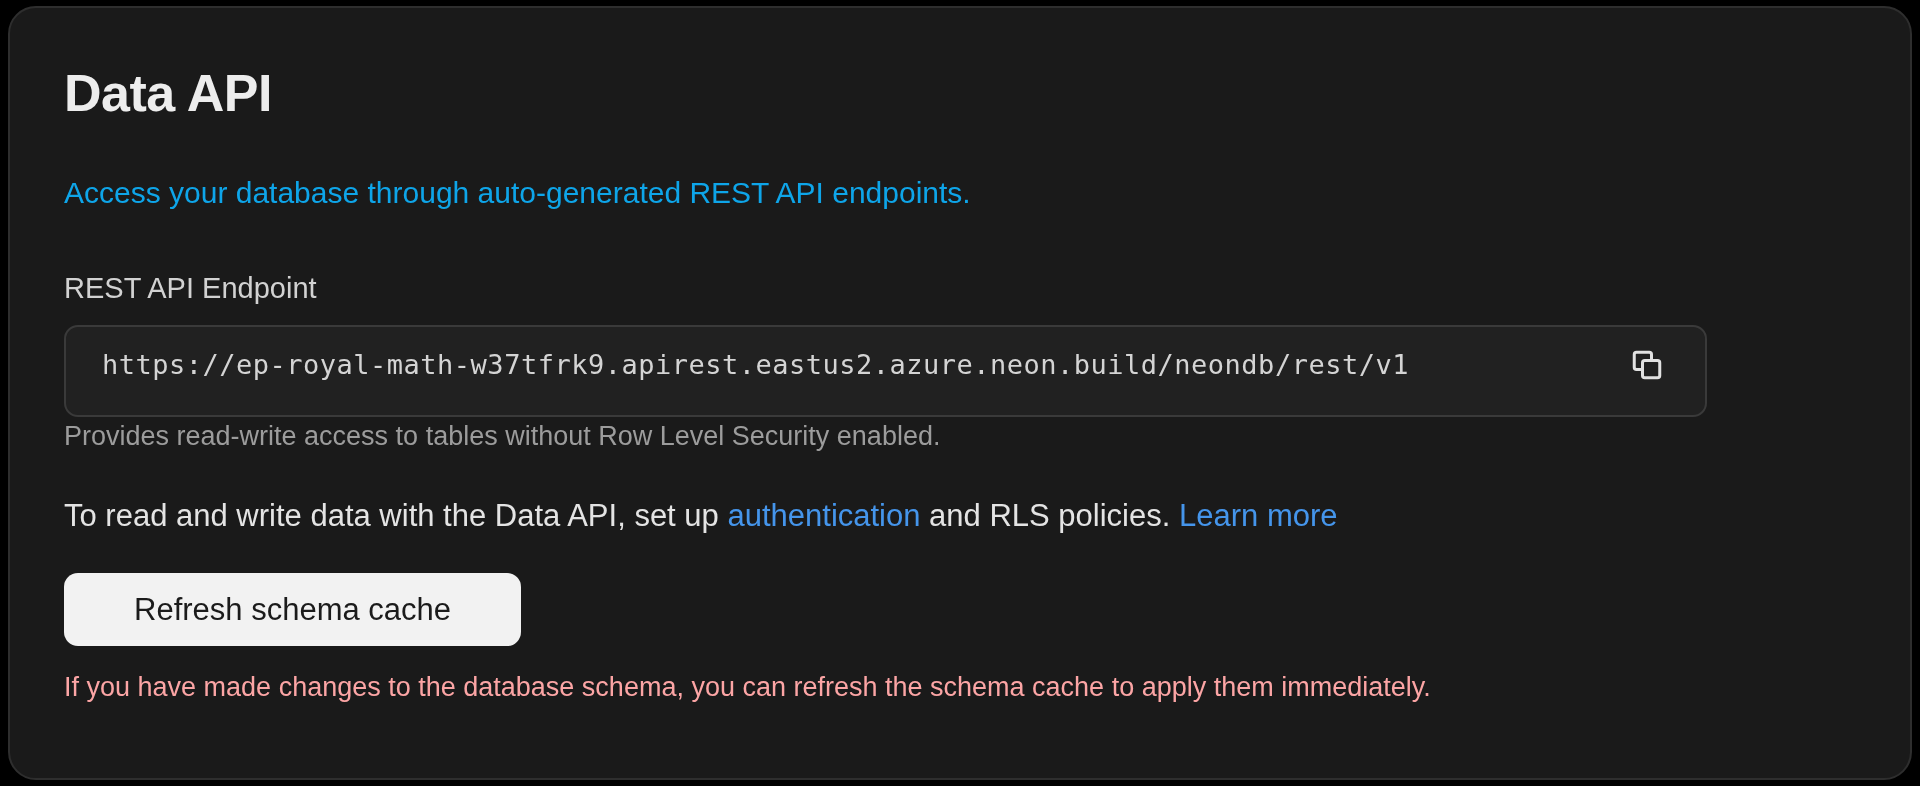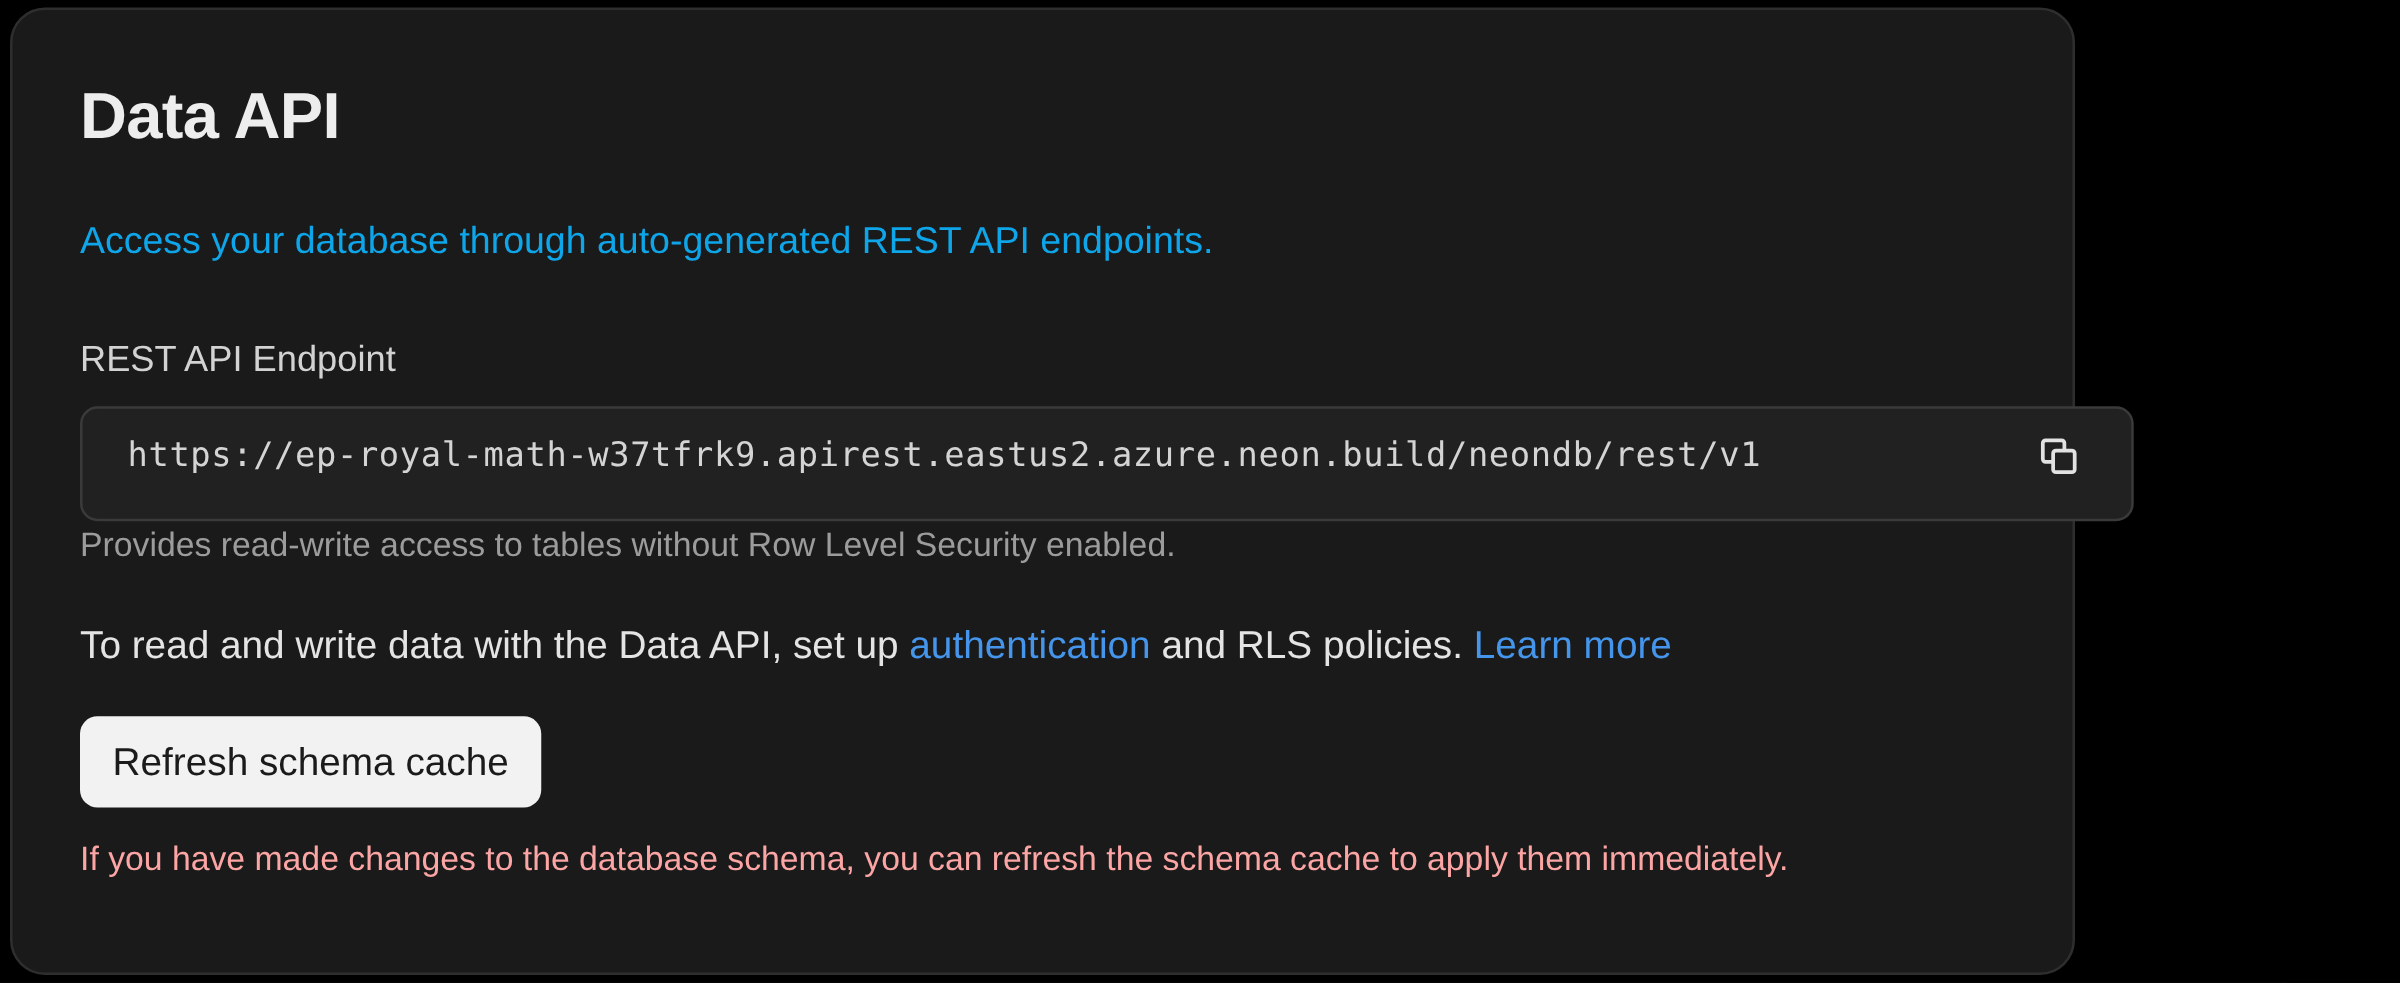--- a/index.html
+++ b/index.html
@@ -7,21 +7,21 @@
     width: 1920px;
     height: 786px;
     background: #000000;
     font-family: "Liberation Sans", sans-serif;
     overflow: hidden;
   }
   .panel {
     position: absolute;
     left: 8px;
     top: 6px;
-    width: 1652px;
+    width: 1904px;
     height: 774px;
     background: #1a1a1a;
     border: 2px solid #2e2e2e;
     border-radius: 28px;
     padding: 56px 54px 0 54px;
   }
   .page-title {
     font-size: 52px;
     font-weight: 700;
     letter-spacing: -0.5px;
@@ -86,21 +86,21 @@
   }
   .link {
     color: #4595eb;
     text-decoration: none;
     cursor: pointer;
   }
   .refresh-button {
     margin-top: 42px;
     display: inline-block;
     height: 73px;
-    padding: 0 26px;
+    padding: 0 70px;
     background: #f2f2f2;
     color: #1b1b1b;
     border: none;
     border-radius: 14px;
     font-family: "Liberation Sans", sans-serif;
     font-size: 31px;
     font-weight: 500;
     line-height: 73px;
     cursor: pointer;
   }

